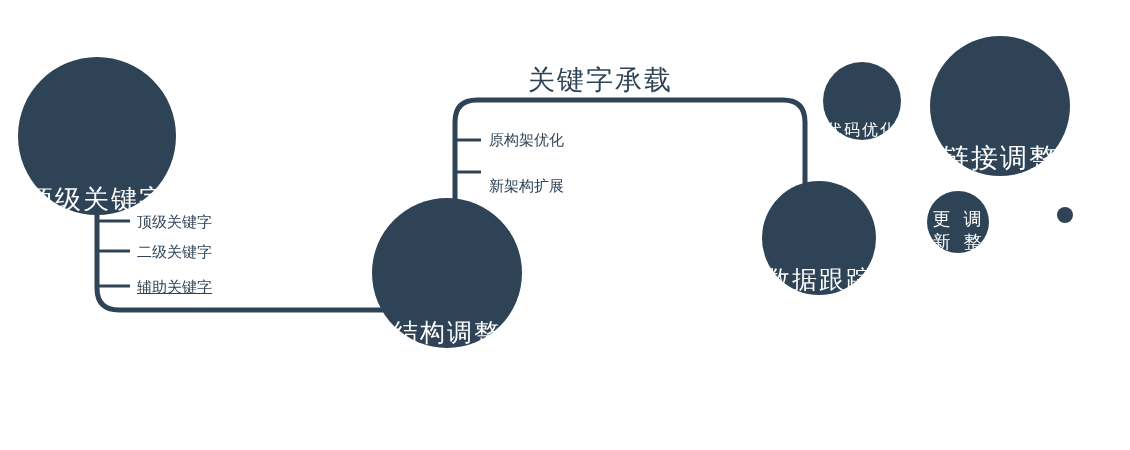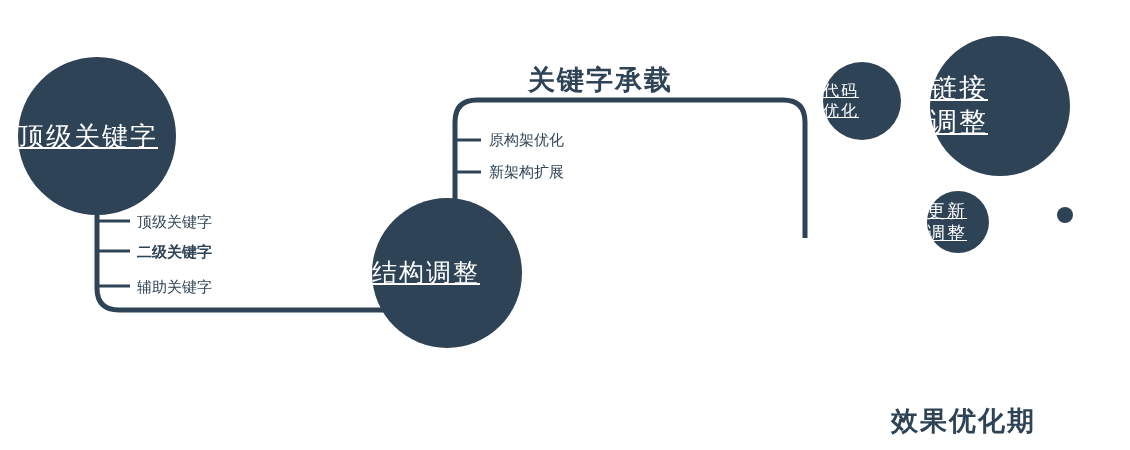--- a/index.html
+++ b/index.html
@@ -30,56 +30,55 @@
     stroke-width: 3;
     fill: none;
   }
 
   .node {
     position: absolute;
     border-radius: 50%;
     background: var(--primary, #2e4355);
     color: #ffffff;
     display: flex;
-    flex-direction: column;
-    align-items: flex-start;
+    flex-direction: row;
+    align-items: flex-end;
     justify-content: center;
     text-align: center;
     letter-spacing: 2px;
     line-height: 1.25;
-    text-decoration: underline;
   }
 
   .node-traffic   { left: 18px;  top: 57px;  width: 158px; height: 158px; font-size: 26px; }
   .node-structure { left: 372px; top: 198px; width: 150px; height: 150px; font-size: 25px; }
   .node-tracking  { left: 762px; top: 181px; width: 114px; height: 114px; font-size: 25px; }
   .node-code      { left: 823px; top: 62px;  width: 78px;  height: 78px;  font-size: 16px; }
   .node-link      { left: 930px; top: 36px;  width: 140px; height: 140px; font-size: 27px; }
   .node-update    { left: 927px; top: 191px; width: 62px;  height: 62px;  font-size: 18px; }
   .node-report    { left: 931px; top: 253px; width: 114px; height: 114px; font-size: 25px; }
   .node-dot       { left: 1057px; top: 207px; width: 16px; height: 16px; }
 
   .tick-label {
     position: absolute;
     color: var(--primary, #2e4355);
     font-size: 15px;
     line-height: 18px;
     white-space: nowrap;
   }
   .tl-1 { left: 137px; top: 213px; }
-  .tl-2 { left: 137px; top: 243px; font-weight: bold; }
-  .tl-3 { left: 137px; top: 278px; }
+  .tl-2 { left: 137px; top: 243px; }
+  .tl-3 { left: 137px; top: 278px; text-decoration: underline; }
   .tl-4 { left: 489px; top: 131px; }
-  .tl-5 { left: 489px; top: 163px; }
+  .tl-5 { left: 489px; top: 177px; }
 
   .edge-label {
     position: absolute;
     color: var(--primary, #2e4355);
     font-size: 27px;
-    font-weight: bold;
+    font-weight: normal;
     letter-spacing: 2px;
     white-space: nowrap;
   }
   .el-userbase { left: 153px; top: 327px; }
   .el-keyword  { left: 528px; top: 62px;  }
   .el-footer   { left: 891px; top: 403px; }
 </style>
 </head>
 <body>
 
@@ -100,20 +99,24 @@
   </svg>
 
   <div class="node node-traffic">
     <span>顶级关键字</span>
   </div>
 
   <div class="node node-structure">
     <span>结构调整</span>
   </div>
 
+  <div class="node node-tracking">
+    <span>数据</span>
+    <span>跟踪</span>
+  </div>
 
   <div class="node node-code">
     <span>代码</span>
     <span>优化</span>
   </div>
 
   <div class="node node-link">
     <span>链接</span>
     <span>调整</span>
   </div>
@@ -126,15 +129,14 @@
   <div class="node node-dot"></div>
 
 
   <div class="tick-label tl-1">顶级关键字</div>
   <div class="tick-label tl-2">二级关键字</div>
   <div class="tick-label tl-3">辅助关键字</div>
   <div class="tick-label tl-4">原构架优化</div>
   <div class="tick-label tl-5">新架构扩展</div>
 
   <div class="edge-label el-keyword">关键字承载</div>
-  <div class="edge-label el-footer">效果优化期</div>
 
 </div>
 
 </body></html>

